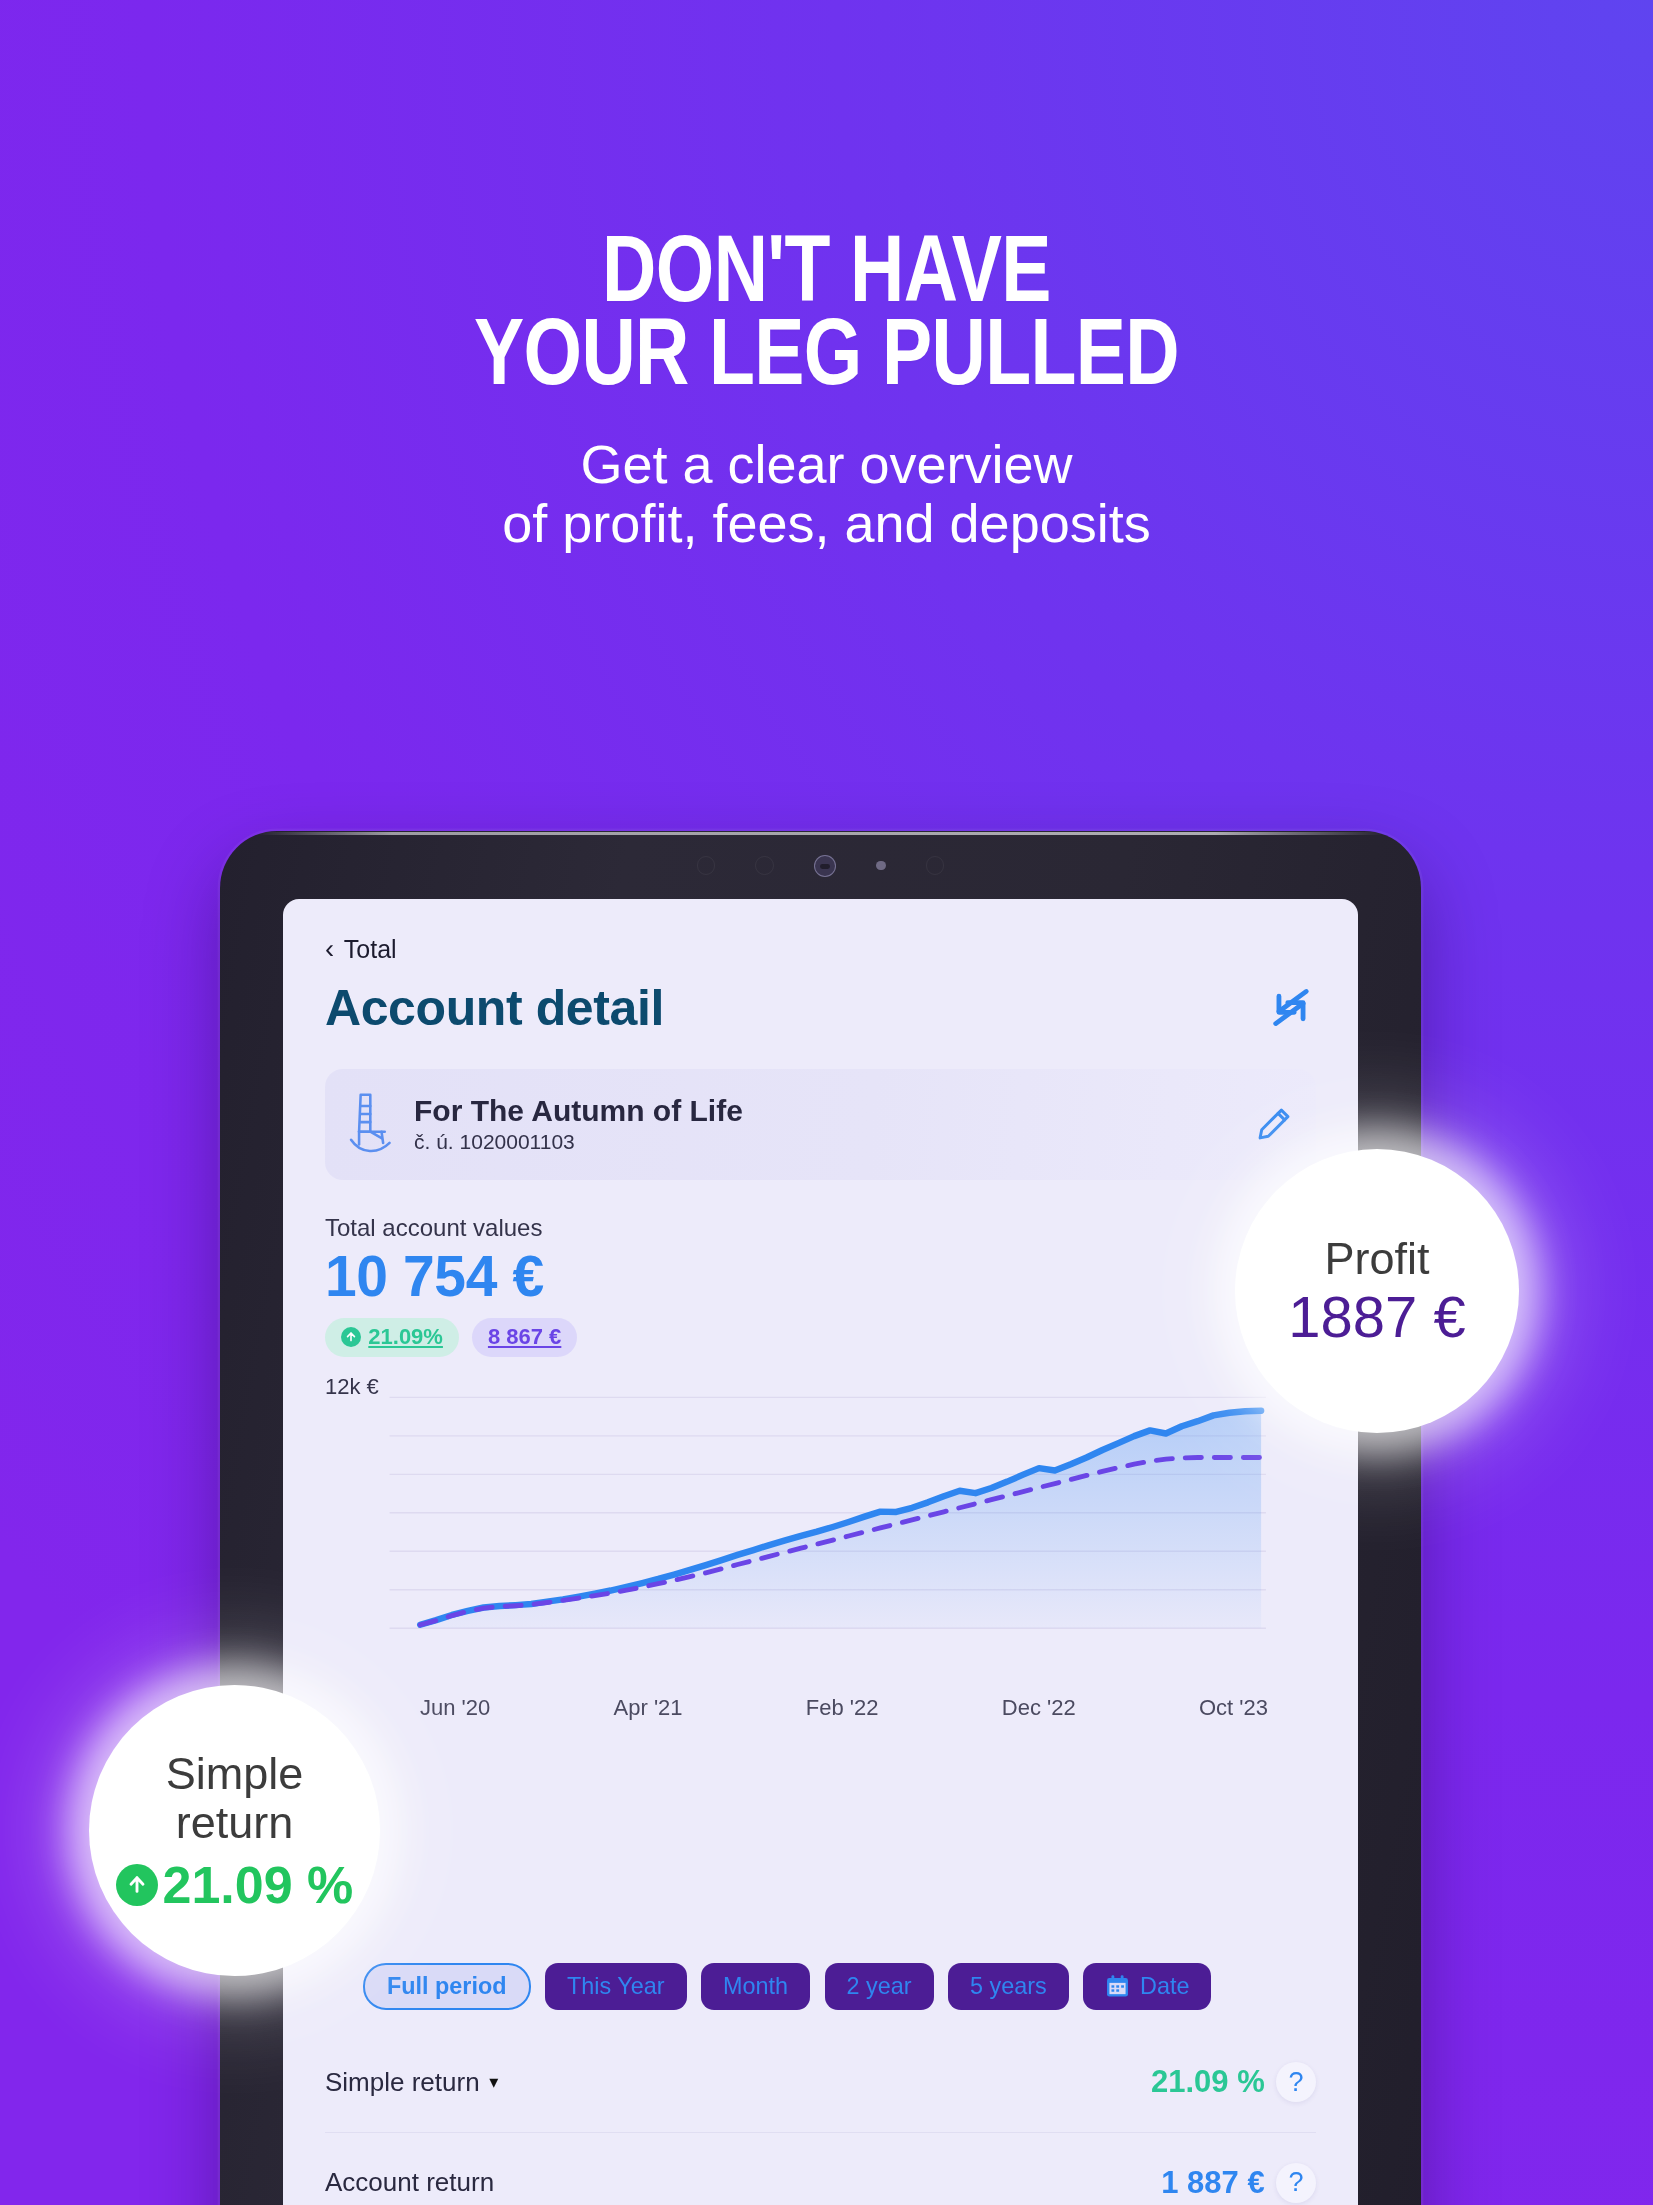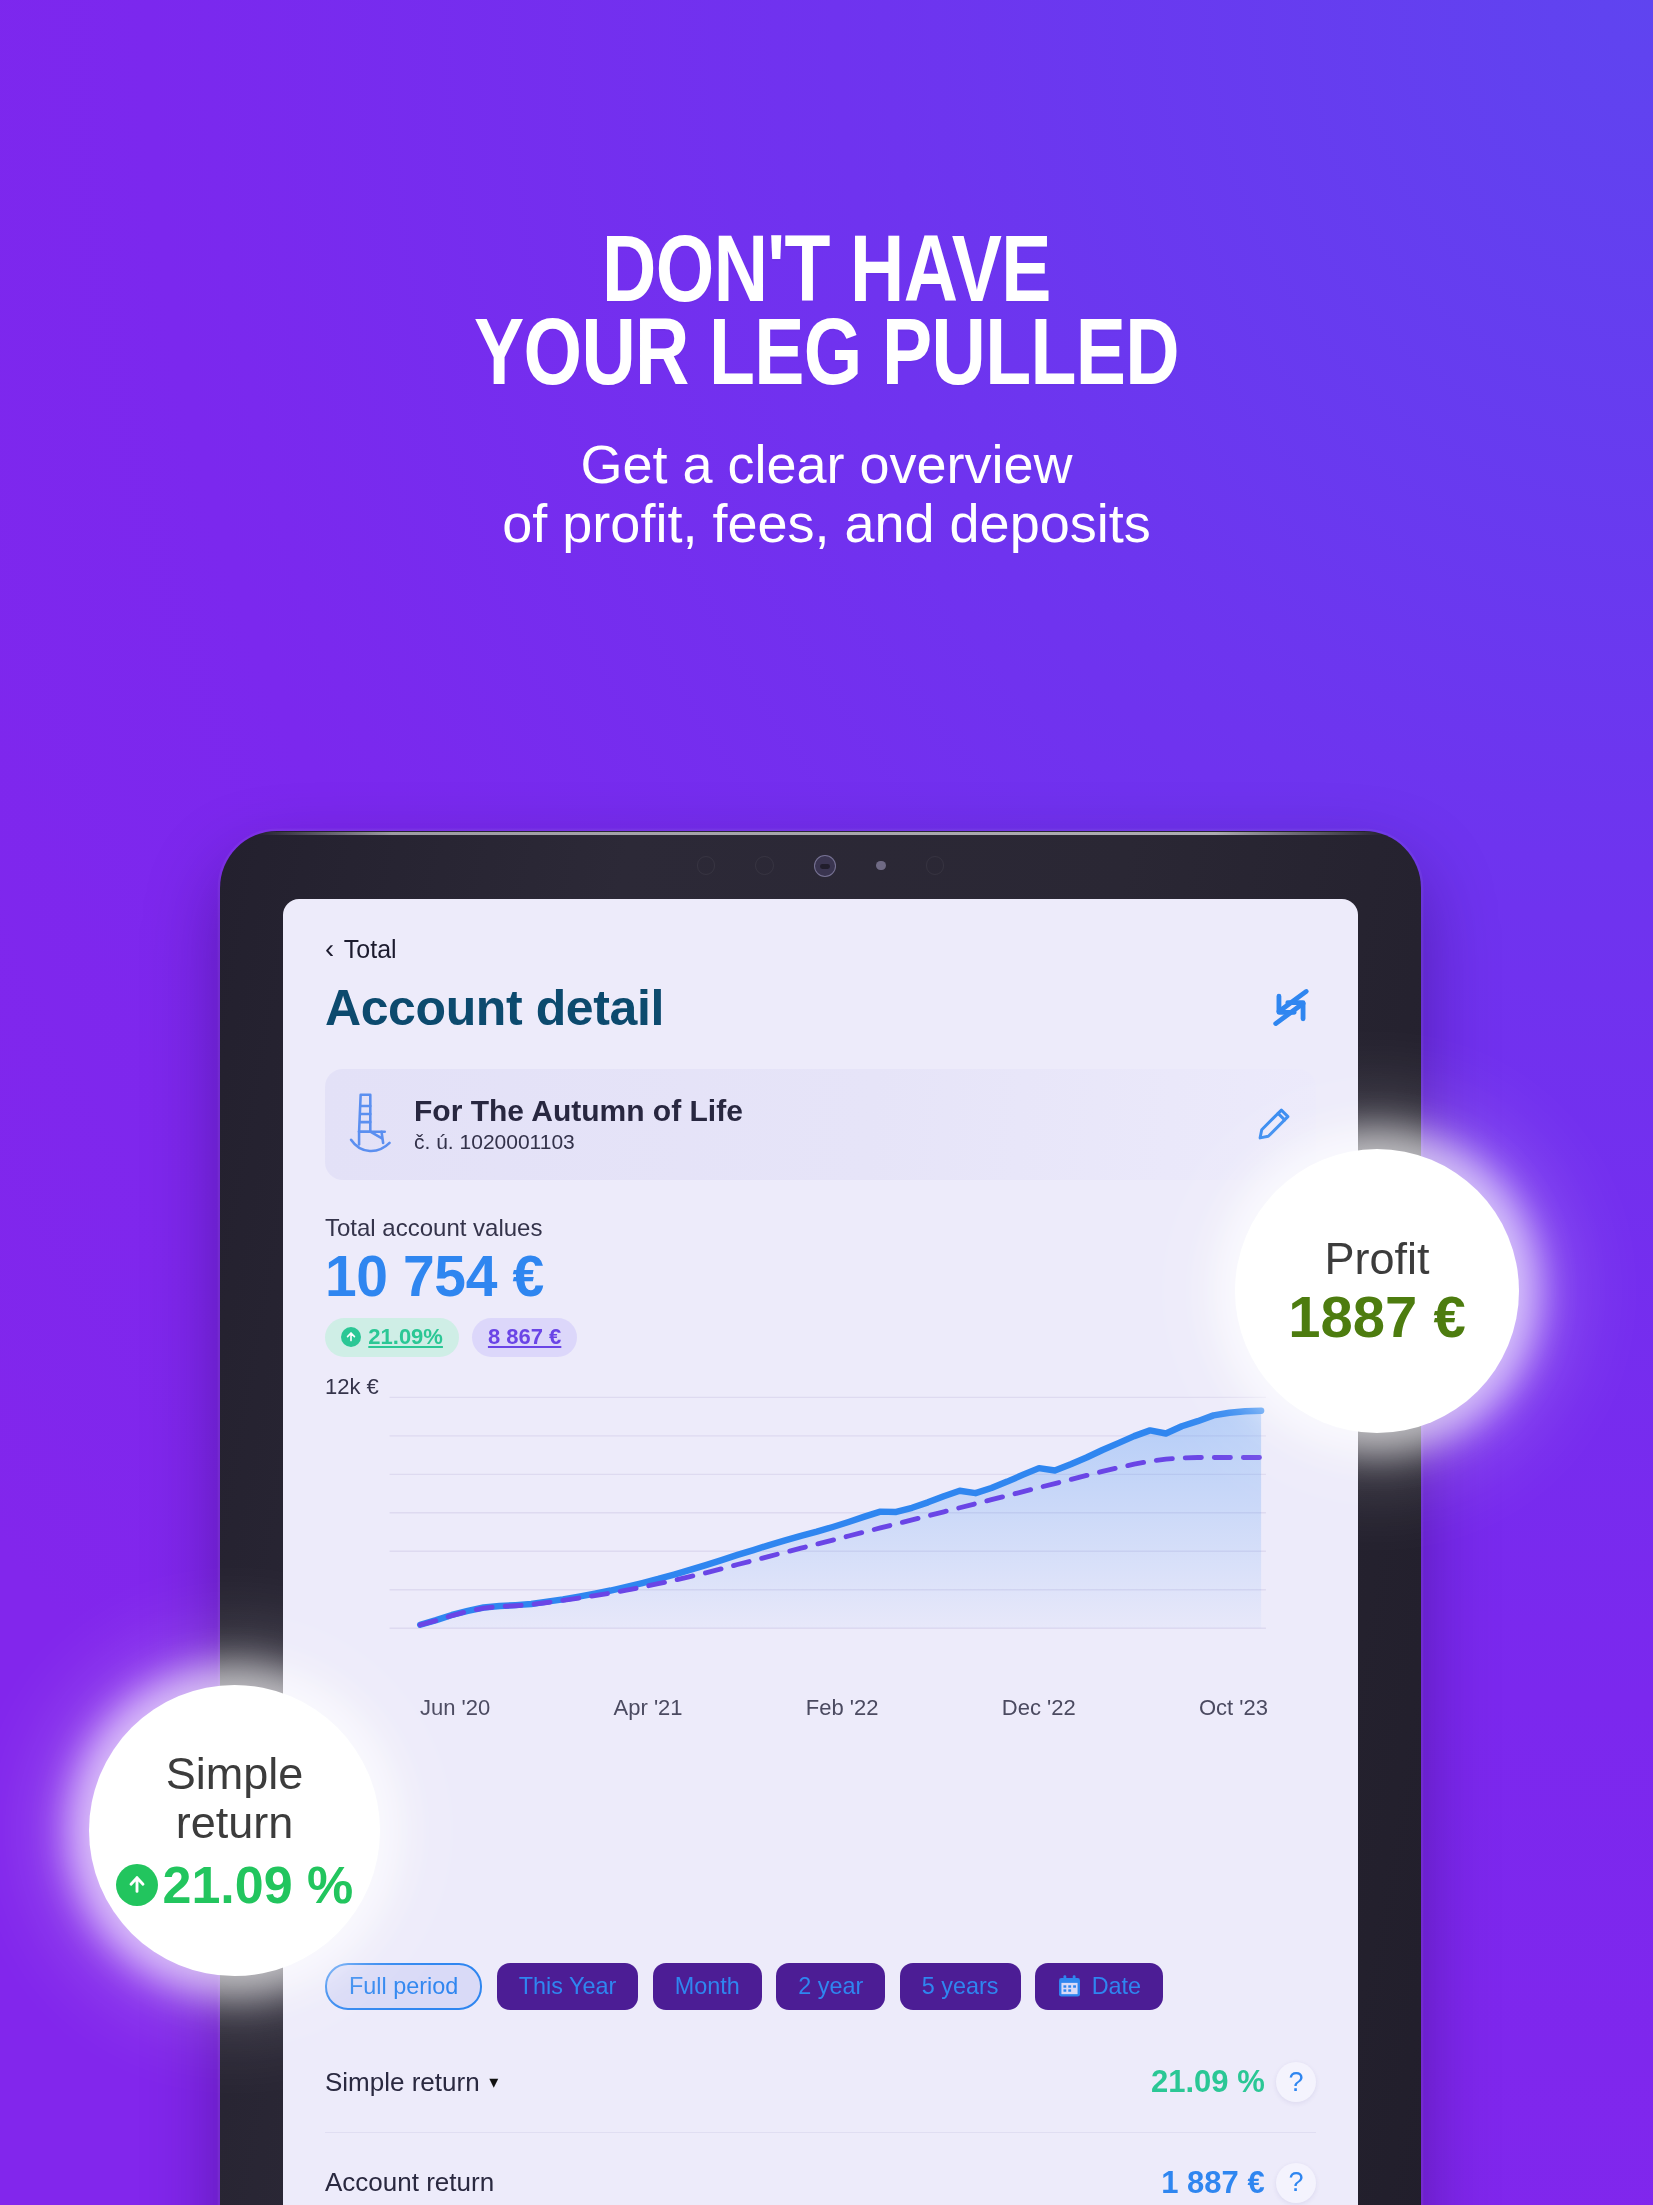--- a/index.html
+++ b/index.html
@@ -277,22 +277,23 @@
     color: #2f86f0;
     font-size: 23.4px;
     font-weight: 400;
     display: inline-flex;
     align-items: center;
     gap: 9.7px;
   }
   .chip.selected {
     background: #d9daf7;
     border: 2.4px solid #2f86f0;
-    font-weight: 400;
+    font-weight: 700;
     border-radius: 23px;
+    margin-left: 38px;
   }
   #cal-icon { width: 25px; height: 25px; }
 
   
   #stat-rows {
     position: absolute;
     left: 42px;
     right: 42px;
     top: 1133px;
   }
@@ -356,22 +357,22 @@
   }
   #profit-label {
     font-family: "Liberation Sans", sans-serif;
     font-size: 45px;
     color: #3c3c3c;
     line-height: 1.0;
   }
   #profit-value {
     font-family: "Liberation Sans", sans-serif;
     font-size: 58px;
-    font-weight: 700;
-    color: #4d7c0f;
+    font-weight: 400;
+    color: #4c1d95;
     margin-top: 6.5px;
     line-height: 1.0;
   }
   #bubble-return {
     left: 89px;
     top: 1685px;
     width: 291px;
     height: 291px;
   }
   #return-label {

